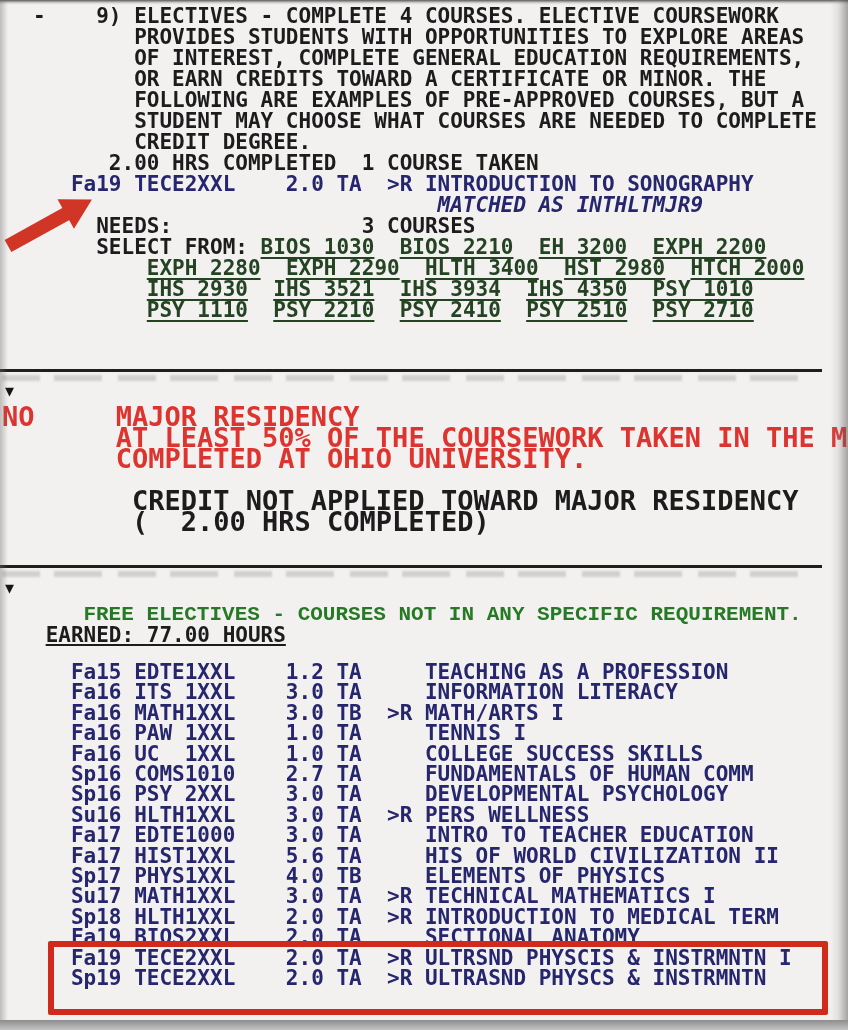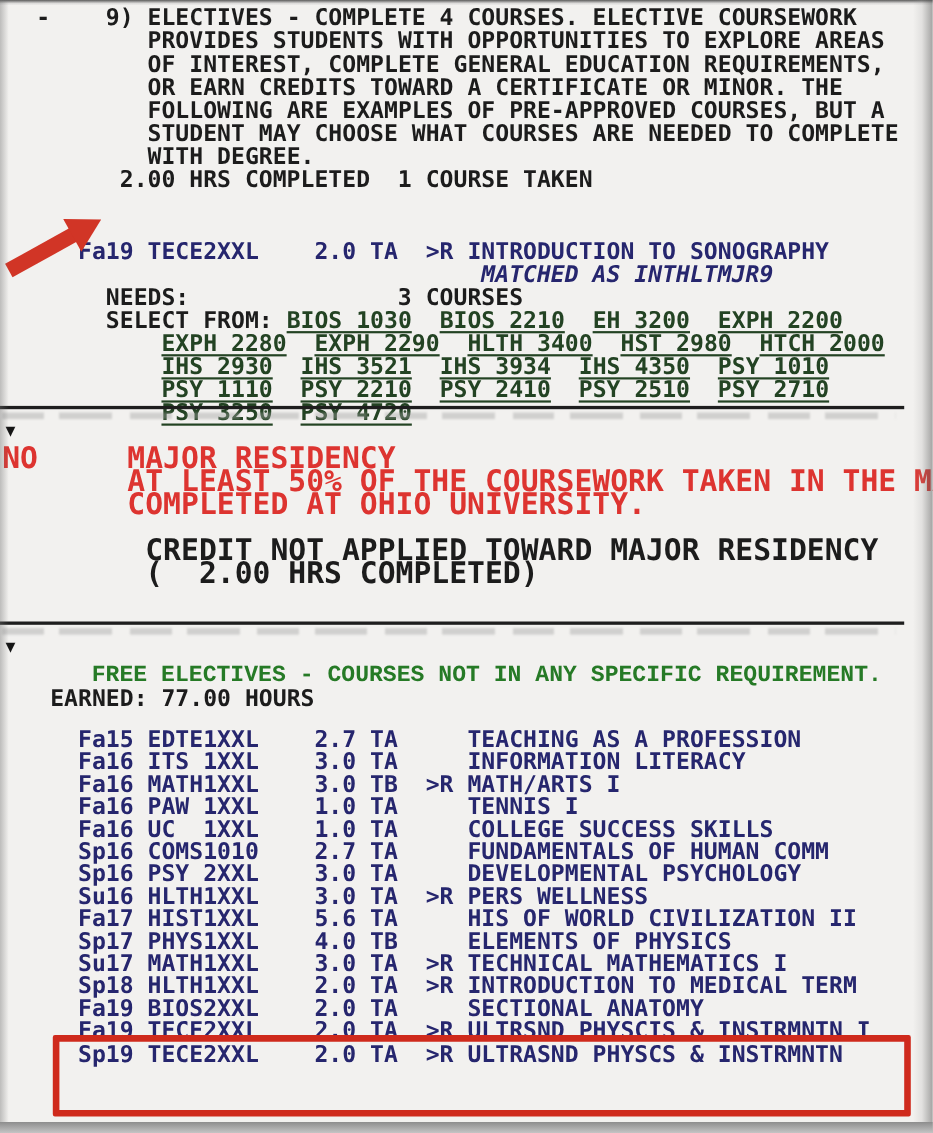--- a/index.html
+++ b/index.html
@@ -7,21 +7,21 @@
     width:848px;height:1030px;position:relative;overflow:hidden;
     background:#f2f1ef;
     font-family:"DejaVu Sans Mono","Liberation Mono",monospace;
     font-weight:bold;color:#1c1c1c;
   }
   .pre{white-space:pre;}
   
   #sec9{position:absolute;top:6px;left:0;padding-left:33px;font-size:21px;line-height:21px;}
   #sec9 .line{white-space:pre;}
   .navy{color:#26266e;}
-  .indent3{padding-left:3ch;margin-top:44px;}
+  .indent3{padding-left:3ch;}
   .indent6{padding-left:6ch;}
   .indent32{padding-left:32ch;font-style:italic;}
   .gap2{display:inline-block;width:2ch;}
   .gap5{display:inline-block;width:5ch;}
   .gap15{display:inline-block;width:15ch;}
   .needs-line{padding-left:5ch;}
   .sf-line{white-space:pre;}
   .course-code{color:#234323;text-decoration:underline;text-decoration-thickness:2px;text-underline-offset:3px;}
   
   .divider{position:absolute;left:0;width:822px;height:3px;background:#1e1e1e;}
@@ -31,21 +31,21 @@
   
   #residency{position:absolute;top:406px;left:2px;font-size:27px;line-height:21px;}
   .red-text{color:#dd3430;}
   .res-body{padding-left:7ch;}
   .res-note{padding-left:8ch;}
   .blank-line{height:21px;}
   
   #free{position:absolute;top:604px;left:0;padding-left:33px;font-size:21px;line-height:21px;}
   .green{color:#267a26;}
   .fe-heading{padding-left:4ch;font-family:Liberation Mono, monospace;}
-  .fe-earned{padding-left:1ch;}
+  .fe-earned{padding-left:1ch;text-decoration:underline;}
   #course-list{margin-top:16px;margin-left:3ch;line-height:20.4px;font-size:21px;}
   .course-row{white-space:pre;color:#26266e;}
   
   #highlight-box{position:absolute;top:941px;left:48px;width:768px;height:62px;
     border:6px solid #cf2a1c;border-radius:2px;pointer-events:none;}
   #red-arrow{position:absolute;top:194px;left:2px;pointer-events:none;}
   
   .edge{position:absolute;pointer-events:none;}
   #edge-top{top:0;left:0;right:0;height:5px;background:linear-gradient(to bottom,rgba(55,55,55,.8),rgba(150,150,150,.25) 60%,transparent);}
   #edge-left{top:0;left:0;bottom:0;width:8px;background:linear-gradient(to right,rgba(110,110,110,.4),transparent);}
@@ -56,37 +56,36 @@
 <body>
 
 <div id="sec9">
   <div>
       <div class="line">-    9) ELECTIVES - COMPLETE 4 COURSES. ELECTIVE COURSEWORK</div>
       <div class="line">        PROVIDES STUDENTS WITH OPPORTUNITIES TO EXPLORE AREAS</div>
       <div class="line">        OF INTEREST, COMPLETE GENERAL EDUCATION REQUIREMENTS,</div>
       <div class="line">        OR EARN CREDITS TOWARD A CERTIFICATE OR MINOR. THE</div>
       <div class="line">        FOLLOWING ARE EXAMPLES OF PRE-APPROVED COURSES, BUT A</div>
       <div class="line">        STUDENT MAY CHOOSE WHAT COURSES ARE NEEDED TO COMPLETE</div>
-      <div class="line">        WITH DEGREE.</div>
+      <div class="line">        CREDIT DEGREE.</div>
     </div>
 
   <div class="pre indent6"><span>2.00 HRS COMPLETED</span><span class="gap2"></span><span>1 COURSE TAKEN</span></div>
 
   <div class="pre indent3 navy">Fa19 TECE2XXL    2.0 TA  &gt;R INTRODUCTION TO SONOGRAPHY</div>
 
   <div class="pre indent32 navy">MATCHED AS INTHLTMJR9</div>
 
   <div class="pre needs-line"><span>NEEDS:</span><span class="gap15"></span><span>3 COURSES</span></div>
 
   <div id="select-from">
       <div class="sf-line needs-line"><span>SELECT FROM: </span><span class="course-code">BIOS 1030</span>  <span class="course-code">BIOS 2210</span>  <span class="course-code">EH 3200</span>  <span class="course-code">EXPH 2200</span></div>
       <div class="sf-line needs-line"><span>    </span><span class="course-code">EXPH 2280</span>  <span class="course-code">EXPH 2290</span>  <span class="course-code">HLTH 3400</span>  <span class="course-code">HST 2980</span>  <span class="course-code">HTCH 2000</span></div>
       <div class="sf-line needs-line"><span>    </span><span class="course-code">IHS 2930</span>  <span class="course-code">IHS 3521</span>  <span class="course-code">IHS 3934</span>  <span class="course-code">IHS 4350</span>  <span class="course-code">PSY 1010</span></div>
       <div class="sf-line needs-line"><span>    </span><span class="course-code">PSY 1110</span>  <span class="course-code">PSY 2210</span>  <span class="course-code">PSY 2410</span>  <span class="course-code">PSY 2510</span>  <span class="course-code">PSY 2710</span></div>
-      <div class="sf-line needs-line"><span>    </span><span class="course-code">PSY 3250</span>  <span class="course-code">PSY 4720</span></div>
     </div>
 </div>
 
 <div class="divider" style="top:369px"></div>
 <div class="ghost" style="top:375px"></div>
 <div class="toggle" style="top:384px">▼</div>
 
 <div id="residency">
   <div class="pre red-text"><span>NO</span><span class="gap5"></span><span>MAJOR RESIDENCY</span></div>
   <div class="pre res-body red-text">AT LEAST 50% OF THE COURSEWORK TAKEN IN THE MAJOR MUST BE</div>
@@ -97,28 +96,29 @@
 </div>
 
 <div class="divider" style="top:565px"></div>
 <div class="ghost" style="top:571px"></div>
 <div class="toggle" style="top:581px">▼</div>
 
 <div id="free">
   <div class="pre fe-heading green">FREE ELECTIVES - COURSES NOT IN ANY SPECIFIC REQUIREMENT.</div>
   <div class="pre fe-earned">EARNED: 77.00 HOURS</div>
   <div id="course-list">
-      <div class="course-row">Fa15 EDTE1XXL    2.7 TA     TEACHING AS A PROFESSION</div>
+      <div class="course-row">Fa15 EDTE1XXL    1.2 TA     TEACHING AS A PROFESSION</div>
       <div class="course-row">Fa16 ITS 1XXL    3.0 TA     INFORMATION LITERACY</div>
       <div class="course-row">Fa16 MATH1XXL    3.0 TB  &gt;R MATH/ARTS I</div>
       <div class="course-row">Fa16 PAW 1XXL    1.0 TA     TENNIS I</div>
       <div class="course-row">Fa16 UC  1XXL    1.0 TA     COLLEGE SUCCESS SKILLS</div>
       <div class="course-row">Sp16 COMS1010    2.7 TA     FUNDAMENTALS OF HUMAN COMM</div>
       <div class="course-row">Sp16 PSY 2XXL    3.0 TA     DEVELOPMENTAL PSYCHOLOGY</div>
       <div class="course-row">Su16 HLTH1XXL    3.0 TA  &gt;R PERS WELLNESS</div>
+      <div class="course-row">Fa17 EDTE1000    3.0 TA     INTRO TO TEACHER EDUCATION</div>
       <div class="course-row">Fa17 HIST1XXL    5.6 TA     HIS OF WORLD CIVILIZATION II</div>
       <div class="course-row">Sp17 PHYS1XXL    4.0 TB     ELEMENTS OF PHYSICS</div>
       <div class="course-row">Su17 MATH1XXL    3.0 TA  &gt;R TECHNICAL MATHEMATICS I</div>
       <div class="course-row">Sp18 HLTH1XXL    2.0 TA  &gt;R INTRODUCTION TO MEDICAL TERM</div>
       <div class="course-row">Fa19 BIOS2XXL    2.0 TA     SECTIONAL ANATOMY</div>
       <div class="course-row">Fa19 TECE2XXL    2.0 TA  &gt;R ULTRSND PHYSCIS &amp; INSTRMNTN I</div>
       <div class="course-row">Sp19 TECE2XXL    2.0 TA  &gt;R ULTRASND PHYSCS &amp; INSTRMNTN</div>
     </div>
 </div>
 

